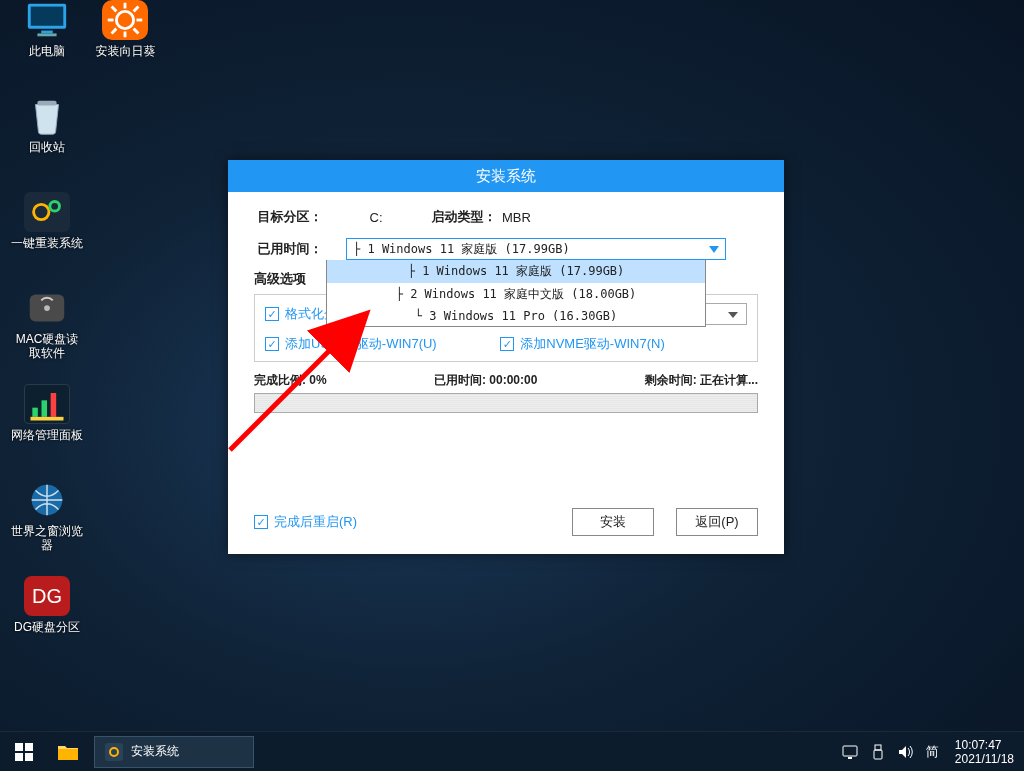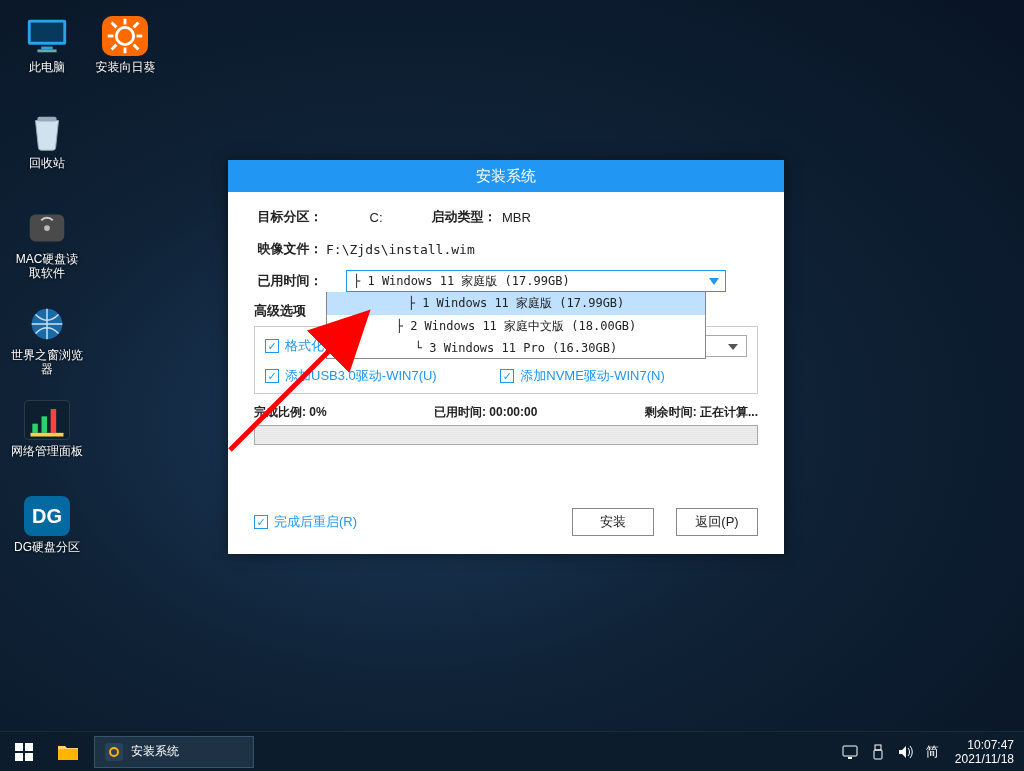--- a/index.html
+++ b/index.html
@@ -4,31 +4,31 @@
 <style>
   * { box-sizing: border-box; margin: 0; padding: 0; }
   html, body { width: 1024px; height: 771px; overflow: hidden; font-family: "Microsoft YaHei", "SimSun", sans-serif; }
   body {
     background: radial-gradient(ellipse at 40% 55%, #1c3a5c 0%, #0f2236 45%, #081424 100%);
     position: relative;
     color: #fff;
   }
 
   
-  .desktop { position: absolute; top: 16px; left: 10px; }
+  .desktop { position: absolute; top: 0; left: 10px; }
   .dcol { display: inline-block; vertical-align: top; width: 74px; }
   .dicon { width: 74px; height: 82px; text-align: center; margin-bottom: 14px; cursor: pointer; }
   .dicon .glyph { width: 46px; height: 40px; margin: 0 auto 4px auto; display:flex; align-items:center; justify-content:center; }
   .dicon .lbl { font-size: 12px; color: #fff; line-height: 14px; text-shadow: 0 0 3px #000; }
   .glyph svg { width: 100%; height: 100%; }
   .ic-todesk { background:#fff; border-radius:8px; color:#17a7ff; font-size:20px; font-weight:bold;}
   .ic-sun { background:#ff6a00; border-radius:10px; }
   .ic-gears { background:#1a2a3b; border-radius:6px; }
   .ic-net { background:#0d2030; border-radius:4px; border:1px solid #2a3a4a;}
-  .ic-dg { background:#0369a1; border-radius:8px; color:#fff; font-size:20px; font-weight:bold;}
+  .ic-dg { background:#b91c1c; border-radius:8px; color:#fff; font-size:20px; font-weight:normal;}
 
   
   .win {
     position: absolute; left: 228px; top: 160px; width: 556px; height: 394px;
     background: #fff; box-shadow: 0 0 12px rgba(0,0,0,.5);
     font-size: 13px; color:#222;
   }
   .titlebar { height: 32px; background:#2196f3; color:#fff; text-align:center; line-height:32px; font-size:15px;}
   .body { padding: 14px 26px 0 26px; }
   .row { display:flex; align-items:center; margin-bottom:10px; height:22px;text-align:center;}
@@ -78,21 +78,21 @@
   .taskbar .start { width:48px; height:40px; display:flex; align-items:center; justify-content:center;}
   .taskbar .tb-icon { width:40px; height:40px; display:flex; align-items:center; justify-content:center;}
   .taskbar .task {
     height:32px; min-width:160px; background:#1e3246; border:1px solid #3a536c;
     display:flex; align-items:center; padding:0 10px; margin-left:6px;
   }
   .taskbar .task .ticon { width:18px;height:18px;background:#2a4258;border-radius:3px;margin-right:8px;display:flex;align-items:center;justify-content:center;}
   .tray { margin-left:auto; display:flex; align-items:center; height:100%;}
   .tray .titem { width:28px; height:40px; display:flex; align-items:center; justify-content:center; font-size:14px;}
   .tray .ime { font-size:13px; padding:0 6px;}
-  .tray .clock { text-align:right; font-size:12px; line-height:14px; padding:0 10px;}
+  .tray .clock { text-align:left; font-size:12px; line-height:14px; padding:0 10px;}
 </style>
 </head>
 <body>
 
 <div class="desktop">
   <div class="dcol">
     <div class="dicon">
       <div class="glyph">
         <svg viewBox="0 0 48 40">
             <rect x="4" y="3" width="40" height="26" rx="2" fill="#2aa3e8"></rect>
@@ -106,50 +106,59 @@
     <div class="dicon">
       <div class="glyph">
         <svg viewBox="0 0 48 40">
             <path d="M12 8h24l-3 28a3 3 0 0 1-3 3H18a3 3 0 0 1-3-3z" fill="#cfe3ee" stroke="#9ab"></path>
             <rect x="14" y="4" width="20" height="5" rx="2" fill="#9ab"></rect>
           </svg>
       </div>
       <div class="lbl">回收站</div>
     </div>
     <div class="dicon">
+      <div class="glyph ic-gears">
+        <svg viewBox="0 0 48 40">
+            <circle cx="18" cy="20" r="8" fill="none" stroke="#ffb400" stroke-width="3"></circle>
+            <circle cx="32" cy="14" r="5" fill="none" stroke="#2bd36b" stroke-width="3"></circle>
+          </svg>
+      </div>
+      <div class="lbl">一键重装系统</div>
+    </div>
+    <div class="dicon">
       <div class="glyph">
         <svg viewBox="0 0 48 40">
             <rect x="6" y="6" width="36" height="28" rx="6" fill="#4a4a4a"></rect>
             <circle cx="24" cy="20" r="3" fill="#bbb"></circle>
             <path d="M18 12a8 8 0 0 1 12 0" fill="none" stroke="#ccc" stroke-width="2"></path>
           </svg>
       </div>
       <div class="lbl" style="white-space:pre-line;">MAC硬盘读
 取软件</div>
-    </div>
-    <div class="dicon">
-      <div class="glyph">
-        <svg viewBox="0 0 48 40">
-            <circle cx="24" cy="20" r="16" fill="#1b6aa8"></circle>
-            <path d="M8 20h32M24 4v32M12 10c8 8 16 8 24 0M12 30c8-8 16-8 24 0" stroke="#cfe3ee" stroke-width="1.5" fill="none"></path>
-          </svg>
-      </div>
-      <div class="lbl" style="white-space:pre-line;">世界之窗浏览
-器</div>
     </div>
     <div class="dicon">
       <div class="glyph ic-net">
         <svg viewBox="0 0 48 40">
             <rect x="8" y="24" width="6" height="10" fill="#2bd36b"></rect>
             <rect x="18" y="16" width="6" height="18" fill="#2bd36b"></rect>
             <rect x="28" y="8" width="6" height="26" fill="#ff4040"></rect>
             <rect x="6" y="34" width="36" height="4" fill="#ffd040"></rect>
           </svg>
       </div>
       <div class="lbl">网络管理面板</div>
+    </div>
+    <div class="dicon">
+      <div class="glyph">
+        <svg viewBox="0 0 48 40">
+            <circle cx="24" cy="20" r="16" fill="#1b6aa8"></circle>
+            <path d="M8 20h32M24 4v32M12 10c8 8 16 8 24 0M12 30c8-8 16-8 24 0" stroke="#cfe3ee" stroke-width="1.5" fill="none"></path>
+          </svg>
+      </div>
+      <div class="lbl" style="white-space:pre-line;">世界之窗浏览
+器</div>
     </div>
     <div class="dicon">
       <div class="glyph ic-dg">DG</div>
       <div class="lbl">DG硬盘分区</div>
     </div>
   </div>
   <div class="dcol">
     <div class="dicon">
       <div class="glyph ic-sun">
         <svg viewBox="0 0 48 40">
@@ -172,24 +181,20 @@
 </div>
 
 <div class="win">
   <div class="titlebar">安装系统</div>
   <div class="body">
     <div class="row">
       <span class="lab">目标分区：</span>
       <span class="val" style="width:100px;">C:</span>
       <span class="lab" style="width:76px;">启动类型：</span>
       <span class="val">MBR</span>
-    </div>
-    <div class="row">
-      <span class="lab">映像文件：</span>
-      <span class="val" style="font-family:SimSun,monospace;">F:\Zjds\install.wim</span>
     </div>
     <div class="row">
       <span class="lab">已用时间：</span>
       <span class="select-wrap">
         <span class="select">
           <span>├ 1 Windows 11 家庭版 (17.99GB)</span>
           <span class="tri"></span>
         </span>
         <div class="dropdown">
           <div class="opt sel">├ 1 Windows 11 家庭版 (17.99GB)</div>

